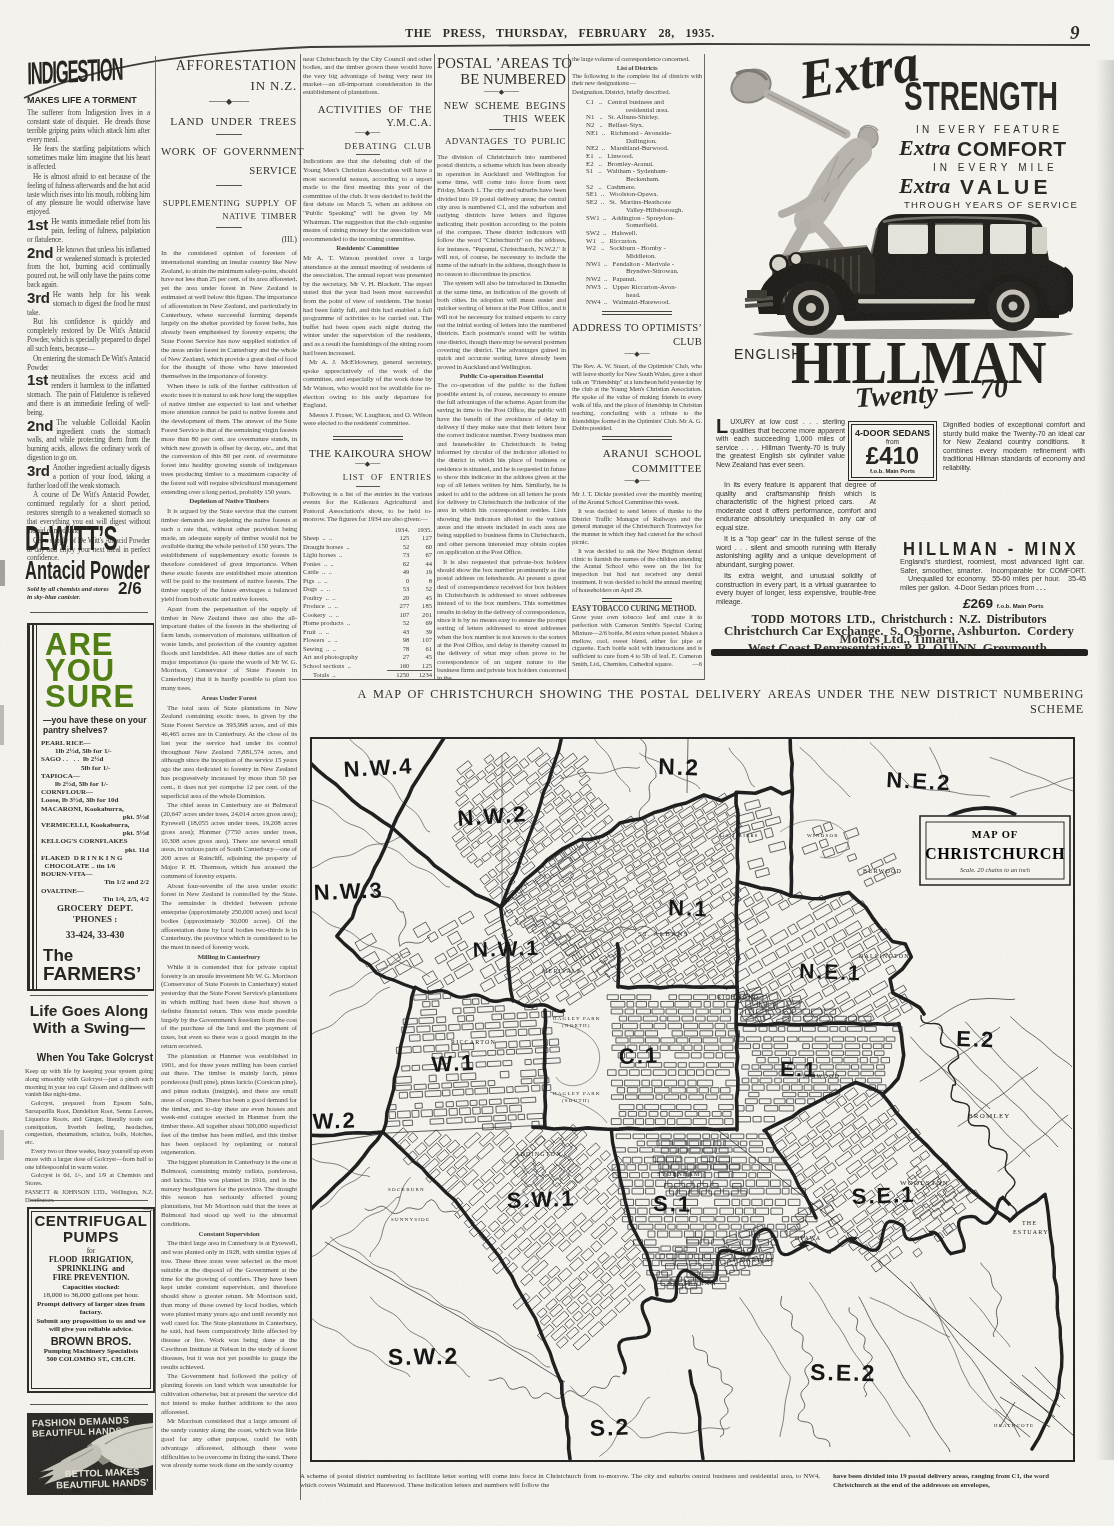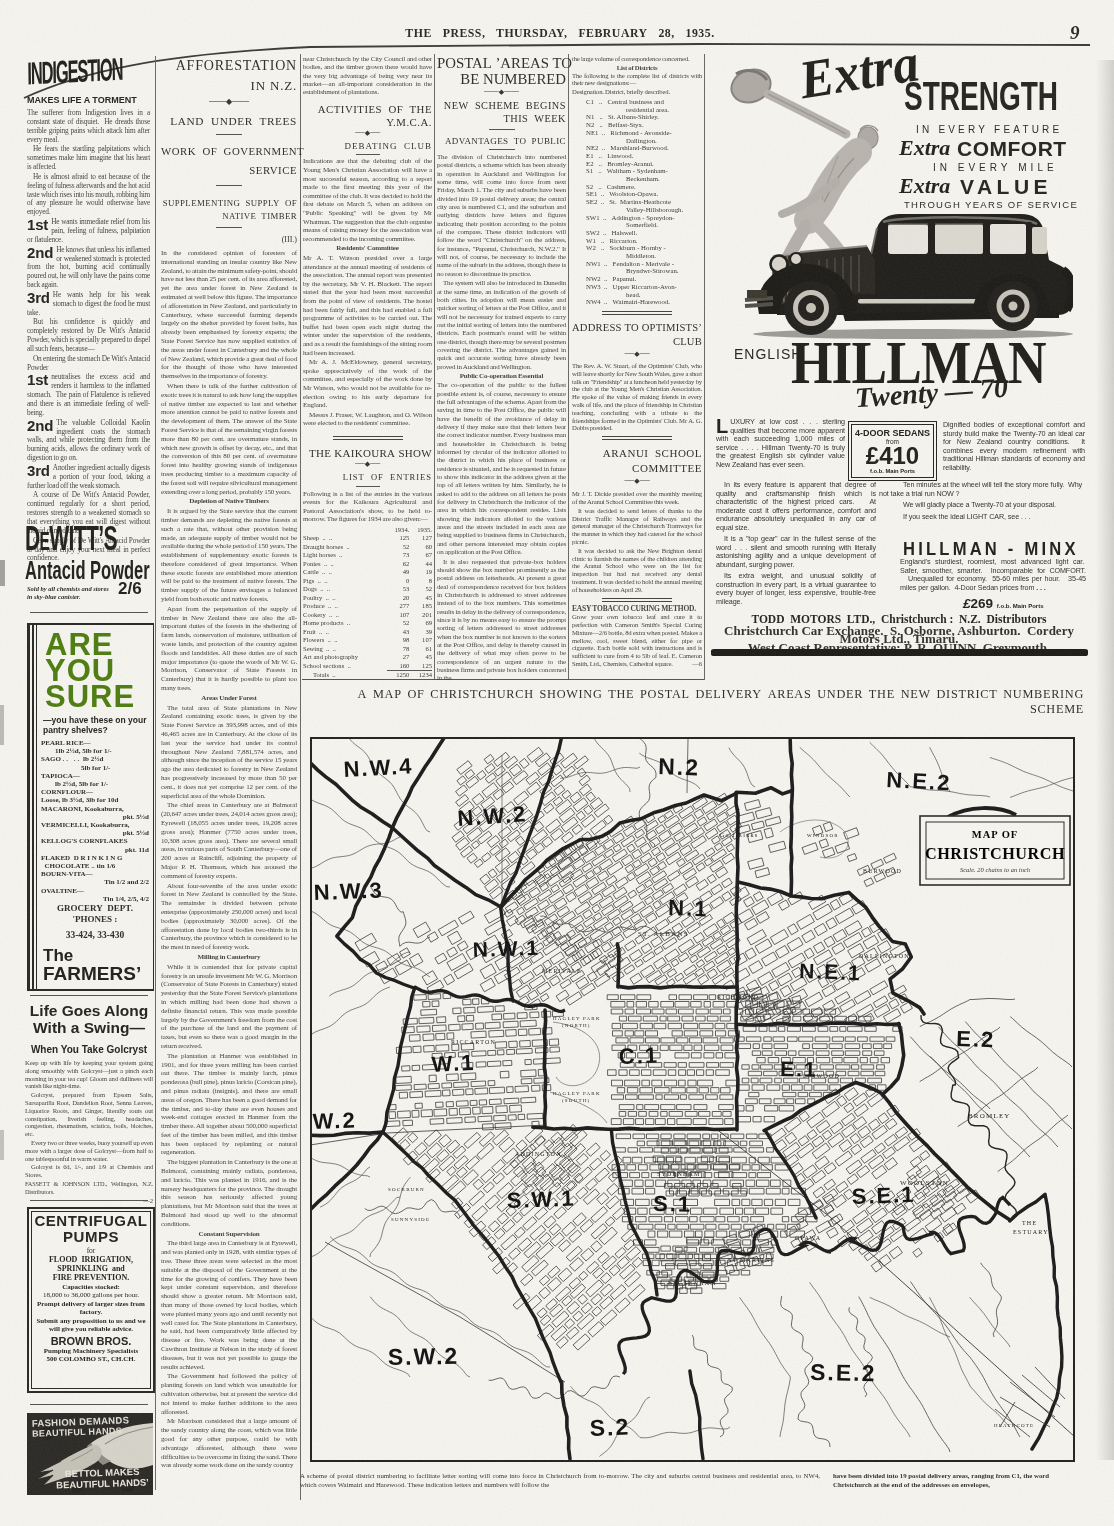--- a/index.html
+++ b/index.html
@@ -98,21 +98,21 @@
 
 <div style="position:absolute;left:16px;top:322px;font-family:'Liberation Sans',sans-serif;font-weight:bold;color:#21201c;font-size:17px;line-height:18px">The<br><span style="font-size:19px;letter-spacing:0">FARMERS’</span></div>
 </div>
 
 <div class="hr1" style="left:30px;top:995px;width:118px"></div>
 
 <div class="abs" style="left:25px;top:1003px;width:128px">
 
 <div style="font-family:'Liberation Sans',sans-serif;font-weight:bold;font-size:15.5px;line-height:16.5px;text-align:center;color:#23221e">Life Goes Along<br>With a Swing—</div>
 
-<div style="font-family:'Liberation Sans',sans-serif;font-weight:bold;font-size:10px;text-align:center;margin-top:8px;color:#23221e">When You Take Golcryst</div>
+<div style="font-family:'Liberation Sans',sans-serif;font-weight:bold;font-size:10px;text-align:right;margin-top:16px;color:#23221e">When You Take Golcryst</div>
 
 <div class="body" style="margin-top:4px">
 <p class="ni">Keep up with life by keeping your system going along smoothly with Golcryst—just a pinch each morning in your tea cup!  Gloom and dulliness will vanish like night-time.</p>
 <p>Golcryst, prepared from Epsom Salts, Sarsaparilla Root, Dandelion Root, Senna Leaves, Liquorice Roots, and Ginger, literally routs out constipation, liverish feeling, headaches, congestion, rheumatism, sciatica, boils, blotches, etc.</p>
 <p>Every two or three weeks, buoy yourself up even more with a larger dose of Golcryst—from half to one tablespoonful in warm water.</p>
 <p>Golcryst is 6d, 1/-, and 1/9 at Chemists and Stores.</p>
 <p class="ni" style="font-size:6.3px">FASSETT &amp; JOHNSON LTD., Wellington, N.Z. Distributors.</p>
 <p class="ni" style="text-align:right">—2</p>
 </div>
 </div>
@@ -527,25 +527,20 @@
 </div>
 
 <div style="position:absolute;left:236px;top:369px;width:142px;font-family:'Liberation Sans',sans-serif;font-size:7.2px;line-height:8.5px;text-align:justify;color:#33312c;letter-spacing:-0.1px">Dignified bodies of exceptional comfort and sturdy build make the Twenty-70 an ideal car for New Zealand country conditions.&nbsp; It combines every modern refinement with traditional Hillman standards of economy and reliability.</div>
 
 <div style="position:absolute;left:9px;top:429px;width:160px;font-family:'Liberation Sans',sans-serif;font-size:7.2px;line-height:8.5px;text-align:justify;color:#33312c;letter-spacing:-0.1px">
 <p style="margin:0 0 3px;text-indent:8px">In its every feature is apparent that degree of quality and craftsmanship finish which is characteristic of the highest priced cars. &nbsp;&nbsp;At moderate cost it offers performance, comfort and endurance absolutely unequalled in any car of equal size.</p>
 <p style="margin:0 0 3px;text-indent:8px">It is a "top gear" car in the fullest sense of the word . . . silent and smooth running with literally astonishing agility and a unique development of abundant, surging power.</p>
 <p style="margin:0;text-indent:8px">Its extra weight, and unusual solidity of construction in every part, is a virtual guarantee to every buyer of longer, less expensive, trouble-free mileage.</p>
 </div>
 
-<div style="position:absolute;left:172px;top:429px;width:206px;font-family:'Liberation Sans',sans-serif;font-size:7.2px;line-height:8.5px;color:#33312c;letter-spacing:-0.1px">
-<p style="margin:0 0 3px;text-indent:24px">Ten minutes at the wheel will tell the story more fully.&nbsp; Why not take a trial run NOW ?</p>
-<p style="margin:0 0 3px;text-indent:24px">We will gladly place a Twenty-70 at your disposal.</p>
-<p style="margin:0;text-indent:24px">If you seek the ideal LIGHT CAR, see . . .</p>
-</div>
 
 <div style="position:absolute;left:196px;top:487px;font-family:'Liberation Sans',sans-serif;font-weight:bold;font-size:18px;letter-spacing:3.5px;color:#211f1b;transform:scale(0.92,1);transform-origin:left top;white-space:nowrap">HILLMAN&nbsp;-&nbsp;MINX</div>
 
 <div style="position:absolute;left:193px;top:506px;width:186px;font-family:'Liberation Sans',sans-serif;font-size:7.2px;line-height:8.5px;text-align:justify;color:#33312c;letter-spacing:-0.1px">England's sturdiest, roomiest, most advanced light car.&nbsp; Safer, smoother, smarter.&nbsp; Incomparable for COMFORT. &nbsp;&nbsp;&nbsp;Unequalled for economy.&nbsp; 55-60 miles per hour. &nbsp;&nbsp;35-45 miles per gallon.&nbsp; 4-Door Sedan prices from <b>. . .</b></div>
 
 <div style="position:absolute;left:256px;top:544px;font-family:'Liberation Sans',sans-serif;font-weight:bold;font-size:13.5px;color:#23211d"><i>£</i>269 <span style="font-size:6px;font-weight:bold">f.o.b. Main Ports</span></div>
 
 <div style="position:absolute;left:0;top:561px;width:384px;text-align:center;font-weight:bold;font-size:11.5px;color:#26241f;font-family:'Liberation Serif',serif;white-space:nowrap">TODD&nbsp; MOTORS&nbsp; LTD.,&nbsp; Christchurch :&nbsp; N.Z.&nbsp; Distributors</div>
 
 <div style="position:absolute;left:0;top:575px;width:384px;text-align:center;font-weight:bold;font-size:13px;line-height:8.4px;color:#33312c;font-family:'Liberation Serif',serif">Christchurch Car Exchange.&nbsp; S. Osborne, Ashburton.&nbsp; Cordery Motors Ltd., Timaru.<br>West Coast Representative: P. R. QUINN, Greymouth.</div>

